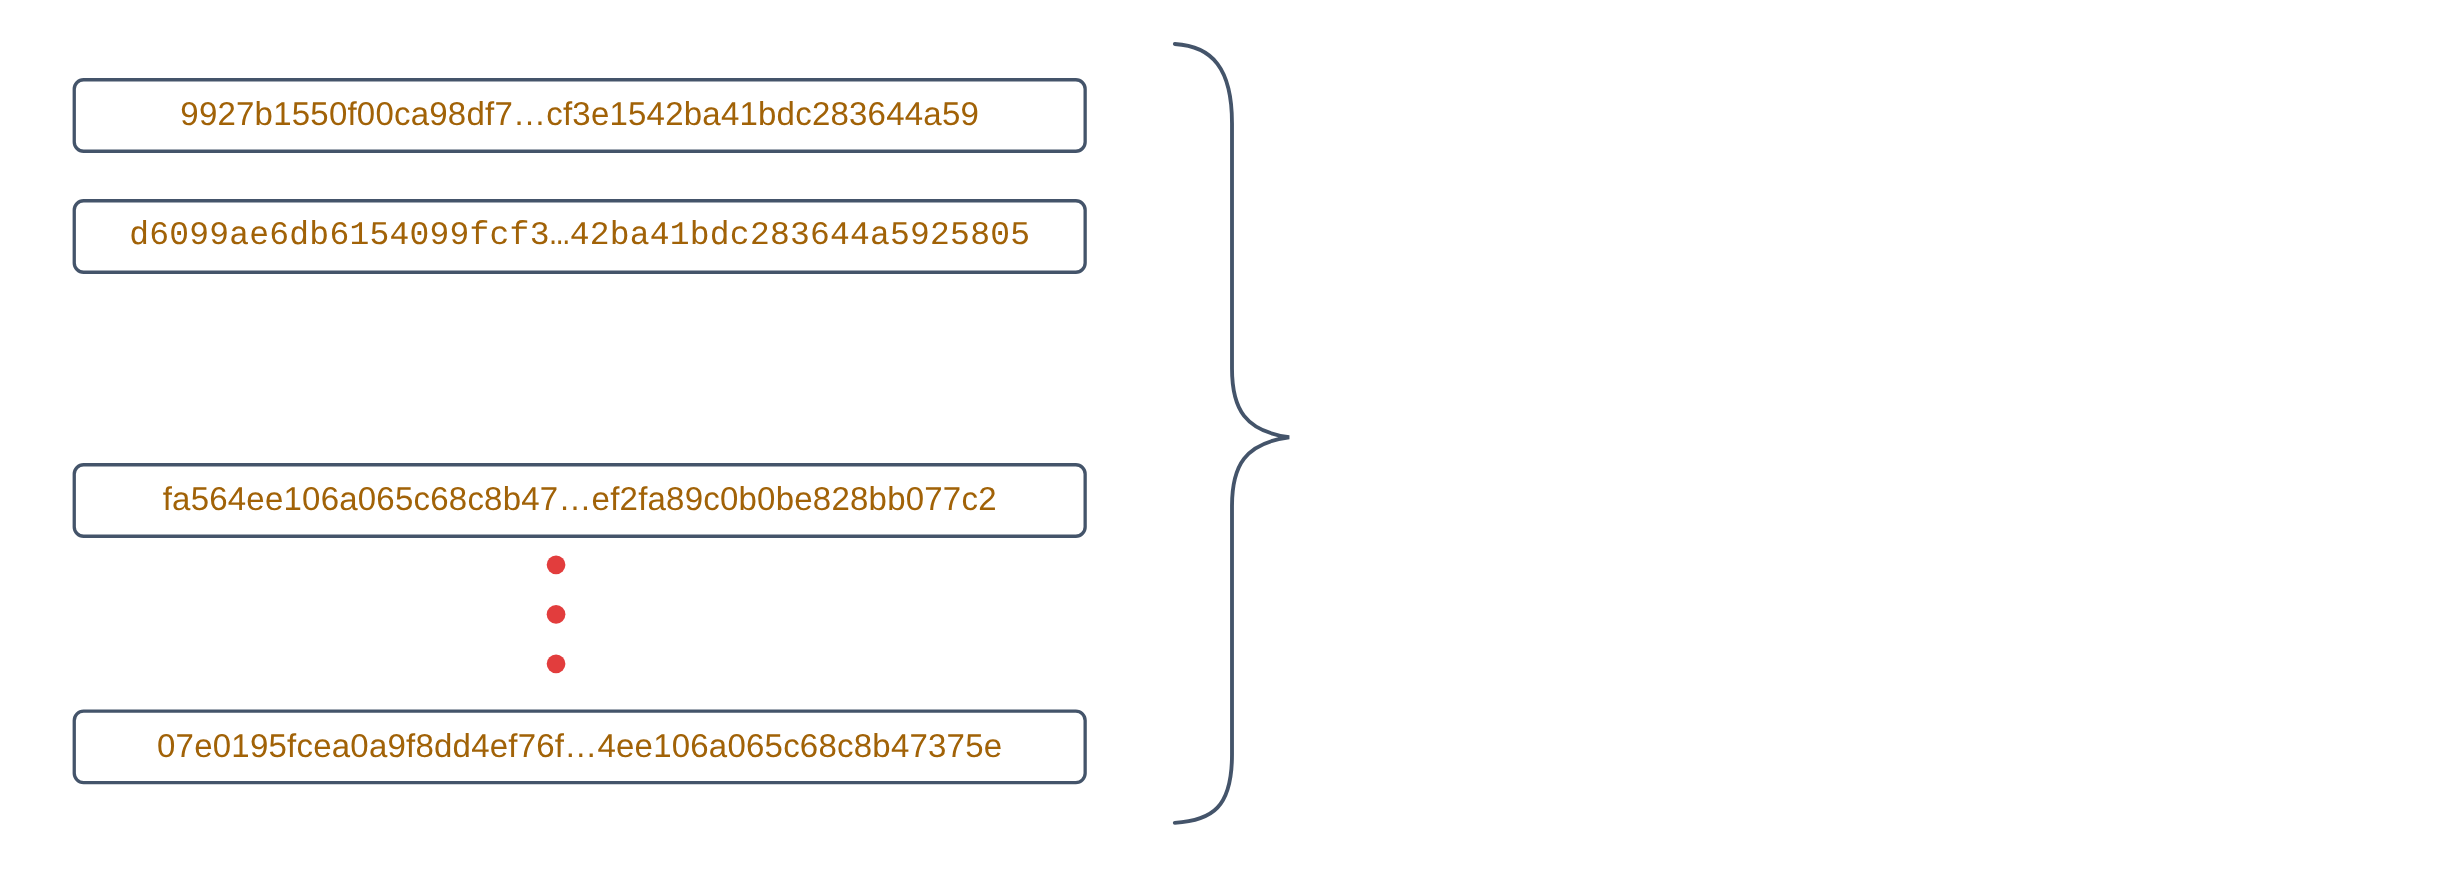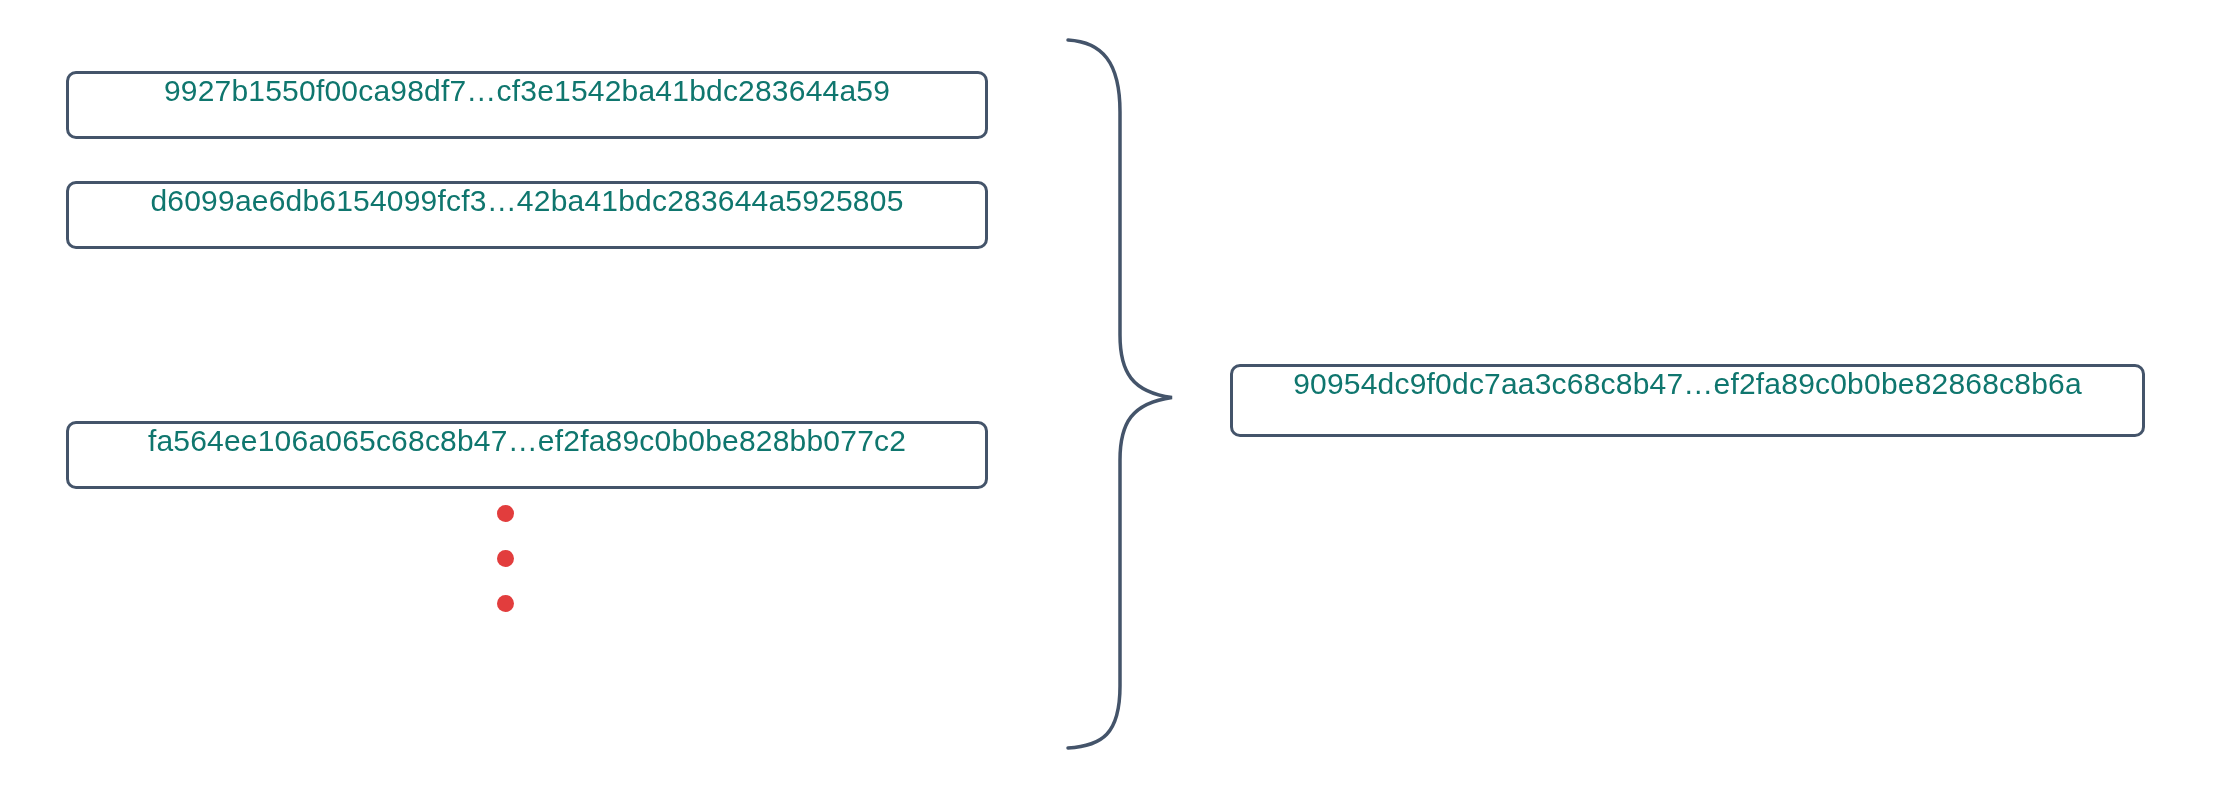--- a/index.html
+++ b/index.html
@@ -16,30 +16,30 @@
     overflow: hidden;
   }
   .hash-box {
     position: absolute;
     box-sizing: border-box;
     height: 68px;
     border: 3px solid #44546A;
     border-radius: 10px;
     background: #ffffff;
     display: flex;
-    align-items: flex-start;
+    align-items: center;
     justify-content: center;
     font-size: 30px;
-    color: #0f766e;
+    color: #a16207;
     letter-spacing: 0.2px;
     white-space: nowrap;
   }
   .left-box { left: 66px; width: 922px; }
   .lb-0 { top: 71px; }
-  .lb-1 { top: 181px; }
+  .lb-1 { top: 181px; font-family: Liberation Mono, monospace; }
   .lb-2 { top: 291px; }
   .lb-3 { top: 401px; margin-top: 20px; }
   .lb-4 { top: 645px; }
   .right-box {
     left: 1230px;
     top: 364px;
     width: 915px;
     height: 73px;
   }
   .dot {
@@ -76,28 +76,28 @@
 
 
   <div class="hash-box left-box lb-3">
     <span>fa564ee106a065c68c8b47…ef2fa89c0b0be828bb077c2</span>
   </div>
 
   <div class="dot dot-0"></div>
   <div class="dot dot-1"></div>
   <div class="dot dot-2"></div>
 
+  <div class="hash-box left-box lb-4">
+    <span>07e0195fcea0a9f8dd4ef76f…4ee106a065c68c8b47375e</span>
+  </div>
 
   <svg class="brace-svg" viewBox="0 0 160 760" aria-hidden="true">
     <path d="M 28 20
              C 62 22 80 42 80 92
              L 80 315
              C 80 352 92 372 132 377.5
              C 92 383 80 403 80 440
              L 80 666
              C 80 714 62 726 28 728" fill="none" stroke="#44546A" stroke-width="3.5" stroke-linecap="round"></path>
   </svg>
 
-  <div class="hash-box right-box">
-    <span>90954dc9f0dc7aa3c68c8b47…ef2fa89c0b0be82868c8b6a</span>
-  </div>
 
 </div>
 
 </body></html>

